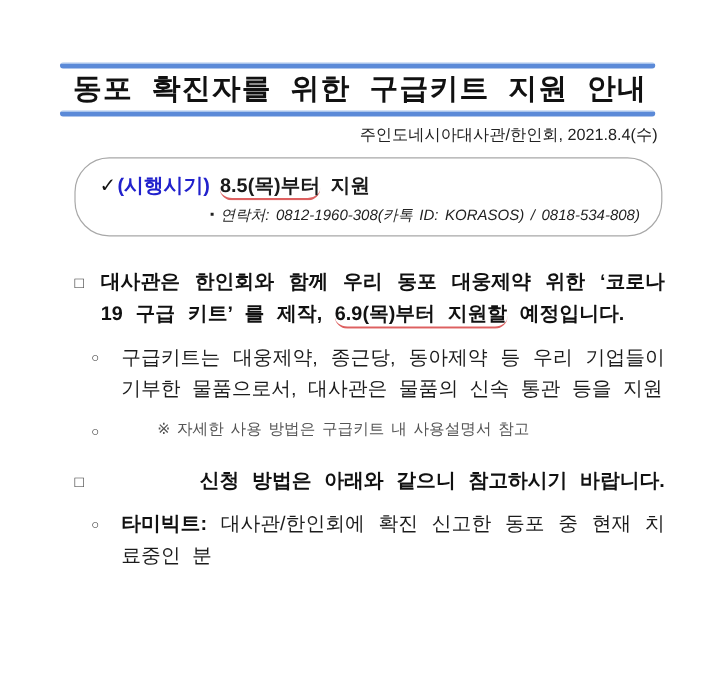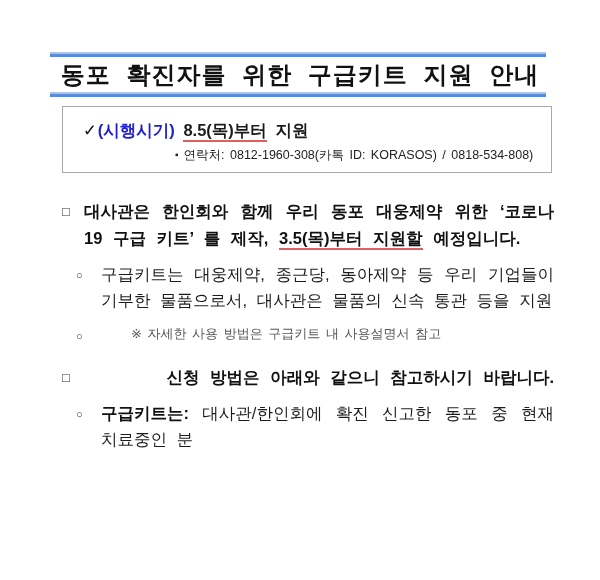--- a/index.html
+++ b/index.html
@@ -3,21 +3,21 @@
 <meta charset="utf-8">
 <style>
   :root{
     --accent-blue:#5b8ad8;
     --label-blue:#2121cc;
     --underline-red:#dd6060;
     --text-black:#1a1a1a;
     --note-gray:#555555;
     --box-border:#a8a8a8;
   }
-  *{margin:0;padding:0;box-sizing:border-box;}
+  *{margin:0;padding:0;box-sizing:border-box;border-radius:29px;}
   html,body{background:#ffffff;}
   body{
     width:600px;height:580px;overflow:hidden;
     font-family:"Liberation Sans","DejaVu Sans",sans-serif;
     color:var(--text-black);
   }
   .page{width:600px;height:580px;overflow:hidden;position:relative;}
 
   .rule{
     margin-left:50px;width:496px;height:5px;
@@ -49,21 +49,21 @@
   }
   .check{color:#111;font-weight:bold;margin-right:1px;}
   .blue-label{color:var(--label-blue);}
   .red-underline{
     border-bottom:2px solid var(--underline-red);
     padding-bottom:1px;
   }
   .red-underline:empty{display:none;}
   .sbox-contact{
     font-size:12.5px;line-height:19px;
-    padding-left:92px;color:#222;word-spacing:2px;white-space:nowrap;
+    padding-left:92px;color:#222;word-spacing:2px;white-space:nowrap;font-style:italic;
   }
   .sq-bullet{font-size:10px;vertical-align:1px;margin-right:5px;}
 
   .content{margin:0 46px 0 62px;}
 
   .main-item{display:flex;margin-top:25px;}
   .main-bullet{
     flex:0 0 22px;font-size:13px;line-height:27px;color:#333;
   }
   .main-text{
@@ -91,37 +91,38 @@
   .gap-lg{margin-top:15px;}
 </style>
 </head>
 <body>
 
 <div class="page">
 
   <div class="rule top"></div>
   <h1 class="title">동포 확진자를 위한 구급키트 지원 안내</h1>
   <div class="rule"></div>
+  <div class="date">주인도네시아대사관/한인회, 2021.8.4(수)</div>
 
   <div class="summary-box">
     <div class="sbox-line">
       <span class="check">✓</span><span class="blue-label">(시행시기)</span>
       <span class="red-underline">8.5(목)부터</span>
       <span>지원</span>
     </div>
     <div class="sbox-contact">
       <span class="sq-bullet">▪</span><span>연락처: 0812-1960-308(카톡 ID: KORASOS) / 0818-534-808)</span>
     </div>
   </div>
 
   <div class="content">
 
     <div class="main-item">
       <span class="main-bullet">□</span>
-      <p class="main-text"><span>대사관은 한인회와 함께 우리 동포 대웅제약 위한 ‘코로나19 구급 키트’ 를 제작, </span><span class="red-underline">3.5(목)부터 지원할</span><span> 예정입니다.</span></p>
+      <p class="main-text"><span>대사관은 한인회와 함께 우리 동포 대웅제약 위한 ‘코로나19 구급 키트’ 를 제작, </span><span class="red-underline">6.9(목)부터 지원할</span><span> 예정입니다.</span></p>
     </div>
 
     <div class="sub-item">
       <span class="sub-bullet">○</span>
       <div class="sub-content">
         <p class="sub-text">구급키트는 대웅제약, 종근당, 동아제약 등 우리 기업들이 기부한 물품으로서, 대사관은 물품의 신속 통관 등을 지원</p>
       </div>
     </div>
 
     <div class="sub-item">
@@ -132,18 +133,18 @@
     </div>
 
     <div class="main-item gap-lg">
       <span class="main-bullet">□</span>
       <p class="main-text nojust">신청 방법은 아래와 같으니 참고하시기 바랍니다.</p>
     </div>
 
     <div class="sub-item">
       <span class="sub-bullet">○</span>
       <div class="sub-content">
-        <p class="sub-text"><span class="label">구급키트는:</span> <span>대사관/한인회에 확진 신고한 동포 중 현재 치료중인 분</span></p>
+        <p class="sub-text"><span class="label">타미빅트:</span> <span>대사관/한인회에 확진 신고한 동포 중 현재 치료중인 분</span></p>
       </div>
     </div>
 
   </div>
 </div>
 
 </body></html>

